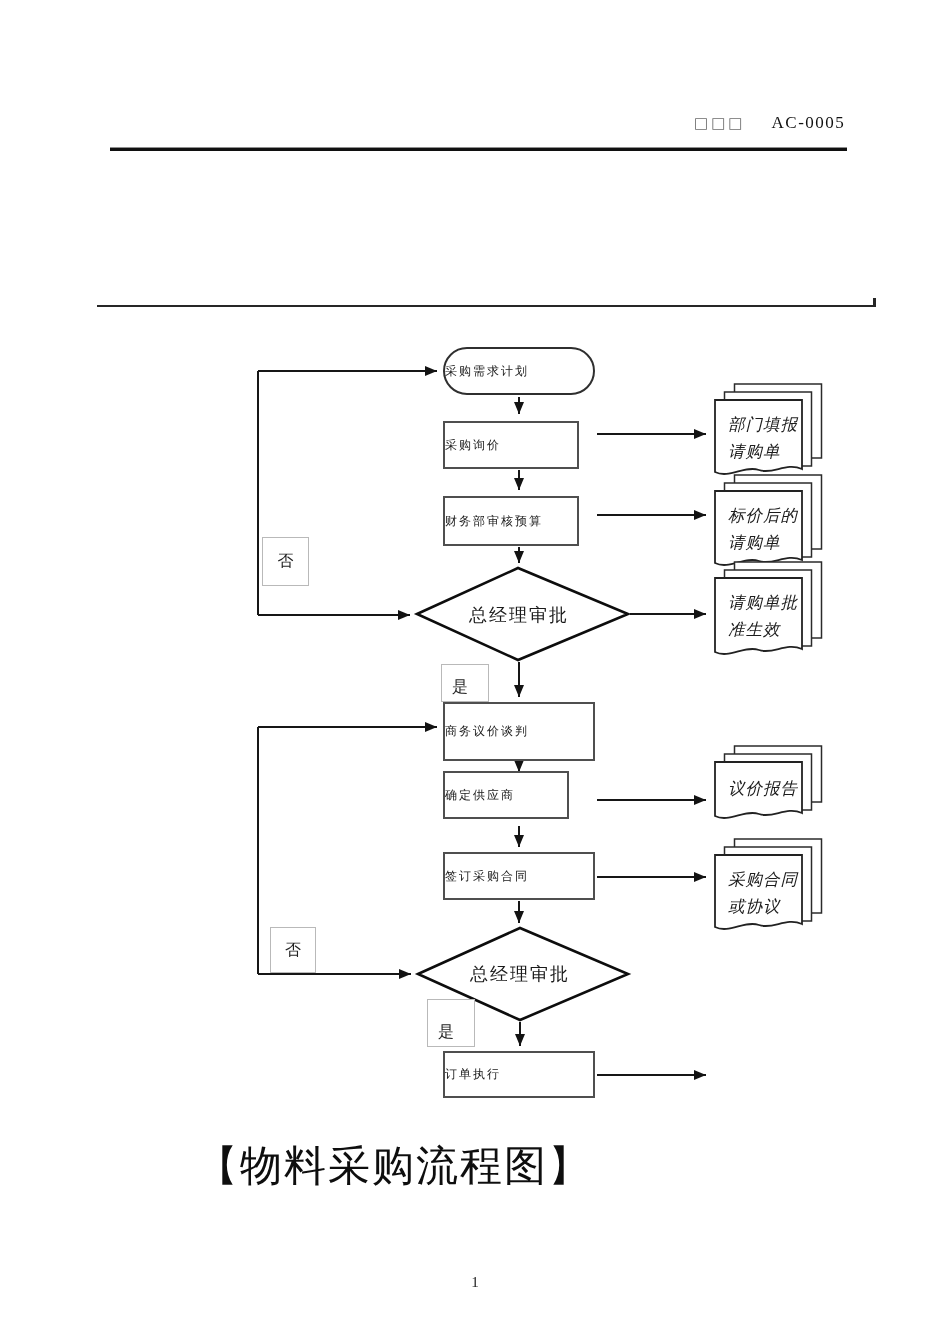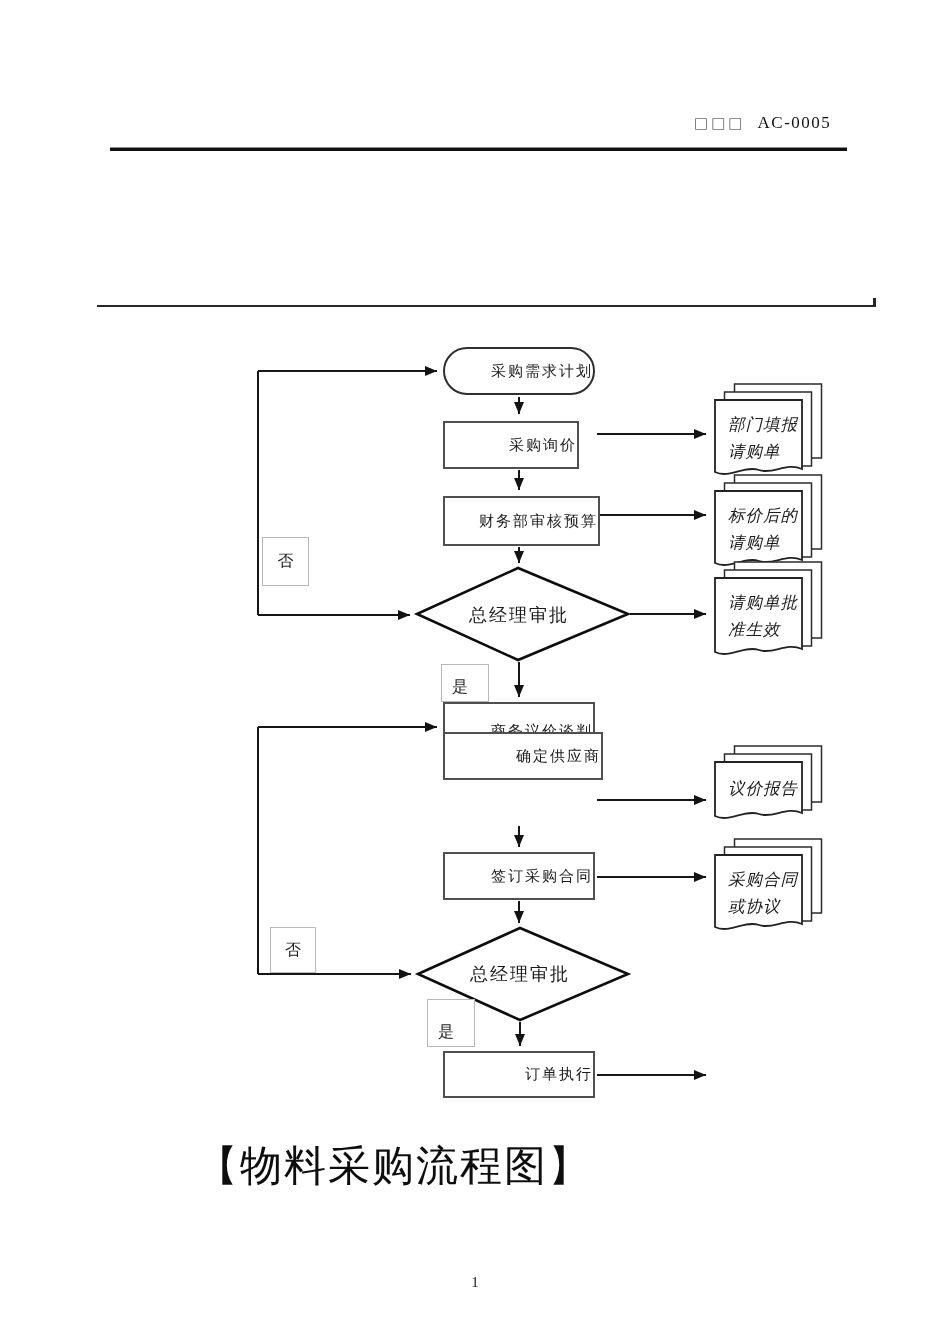--- a/index.html
+++ b/index.html
@@ -6,29 +6,29 @@
   .page{
     position:relative;width:950px;height:1344px;background:#ffffff;overflow:hidden;
     font-family:"Liberation Serif","DejaVu Serif",serif;color:#1f1f1f;
   }
   .memo-title{
     position:absolute;left:0;top:56px;width:950px;text-align:center;
     font-size:31px;letter-spacing:4px;color:#111;
   }
   .doc-code{position:absolute;left:694px;top:113px;font-size:17px;white-space:nowrap;}
   .code-boxes{color:#6d6d6d;letter-spacing:3px;font-family:"DejaVu Sans",sans-serif;font-size:15px;}
-  .code-value{margin-left:12px;letter-spacing:1.5px;color:#111;}
+  .code-value{margin-left:26px;letter-spacing:1.5px;color:#111;}
   .rule-thick{position:absolute;left:110px;top:147px;width:737px;height:3px;background:#101010;border-top:1px solid #8f8f8f;}
   .rule-thin{position:absolute;left:97px;top:305px;width:779px;height:2px;background:#262626;}
   .rule-tick{position:absolute;left:873px;top:298px;width:3px;height:9px;background:#262626;}
   .connectors{position:absolute;left:0;top:0;}
   .node{
     position:absolute;background:#fff;border:2px solid #4f4f4f;
-    display:flex;align-items:center;justify-content:flex-end;
-    font-size:15px;letter-spacing:2px;color:#1a1a1a;box-sizing:border-box;
+    display:flex;align-items:center;justify-content:flex-start;
+    font-size:12px;letter-spacing:2px;color:#1a1a1a;box-sizing:border-box;
   }
   .oval{border-radius:26px;border:2px solid #2f2f2f;}
   .dec-label{
     position:absolute;text-align:center;font-size:18px;letter-spacing:2px;color:#1a1a1a;
   }
   .tag{
     position:absolute;background:#fff;border:1px solid #b9b9b9;box-sizing:border-box;
     font-size:16px;color:#222;display:flex;align-items:center;justify-content:center;
   }
   .tag.bl{align-items:flex-end;justify-content:flex-start;padding:0 0 3px 10px;}
@@ -107,33 +107,33 @@
   </svg>
 
   <div class="node oval" style="left:443px;top:347px;width:152px;height:48px;">
     <span>采购需求计划</span>
   </div>
 
   <div class="node" style="left:443px;top:421px;width:136px;height:48px;">
     <span>采购询价</span>
   </div>
 
-  <div class="node" style="left:443px;top:496px;width:157px;height:50px;">
+  <div class="node" style="left:443px;top:496px;width:136px;height:50px;">
     <span>财务部审核预算</span>
   </div>
 
   <div class="dec-label" style="left:443px;top:603px;width:152px;">
     <span>总经理审批</span>
   </div>
 
   <div class="node" style="left:443px;top:702px;width:152px;height:59px;">
     <span>商务议价谈判</span>
   </div>
 
-  <div class="node" style="left:443px;top:732px;width:160px;height:48px;">
+  <div class="node" style="left:443px;top:771px;width:126px;height:48px;">
     <span>确定供应商</span>
   </div>
 
   <div class="node" style="left:443px;top:852px;width:152px;height:48px;">
     <span>签订采购合同</span>
   </div>
 
   <div class="dec-label" style="left:444px;top:962px;width:152px;">
     <span>总经理审批</span>
   </div>

